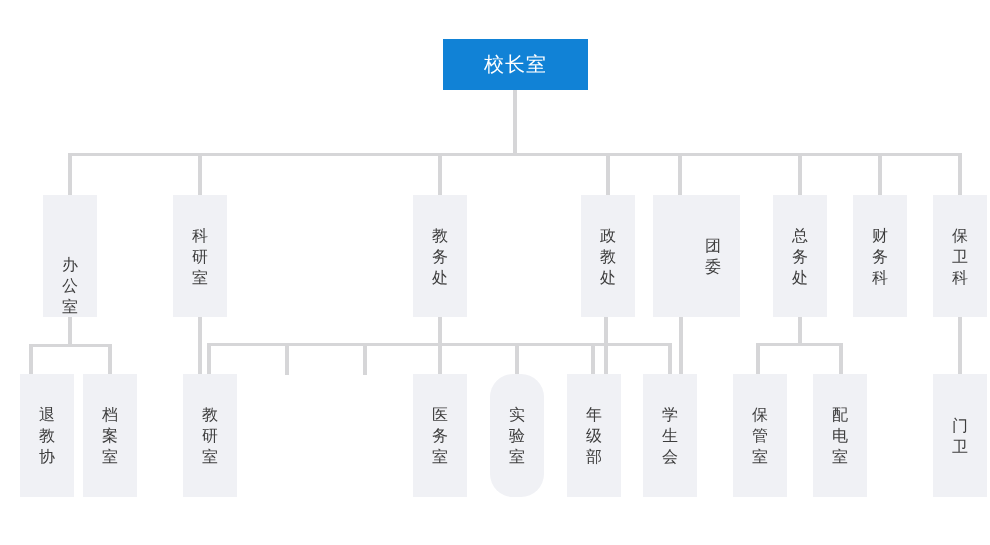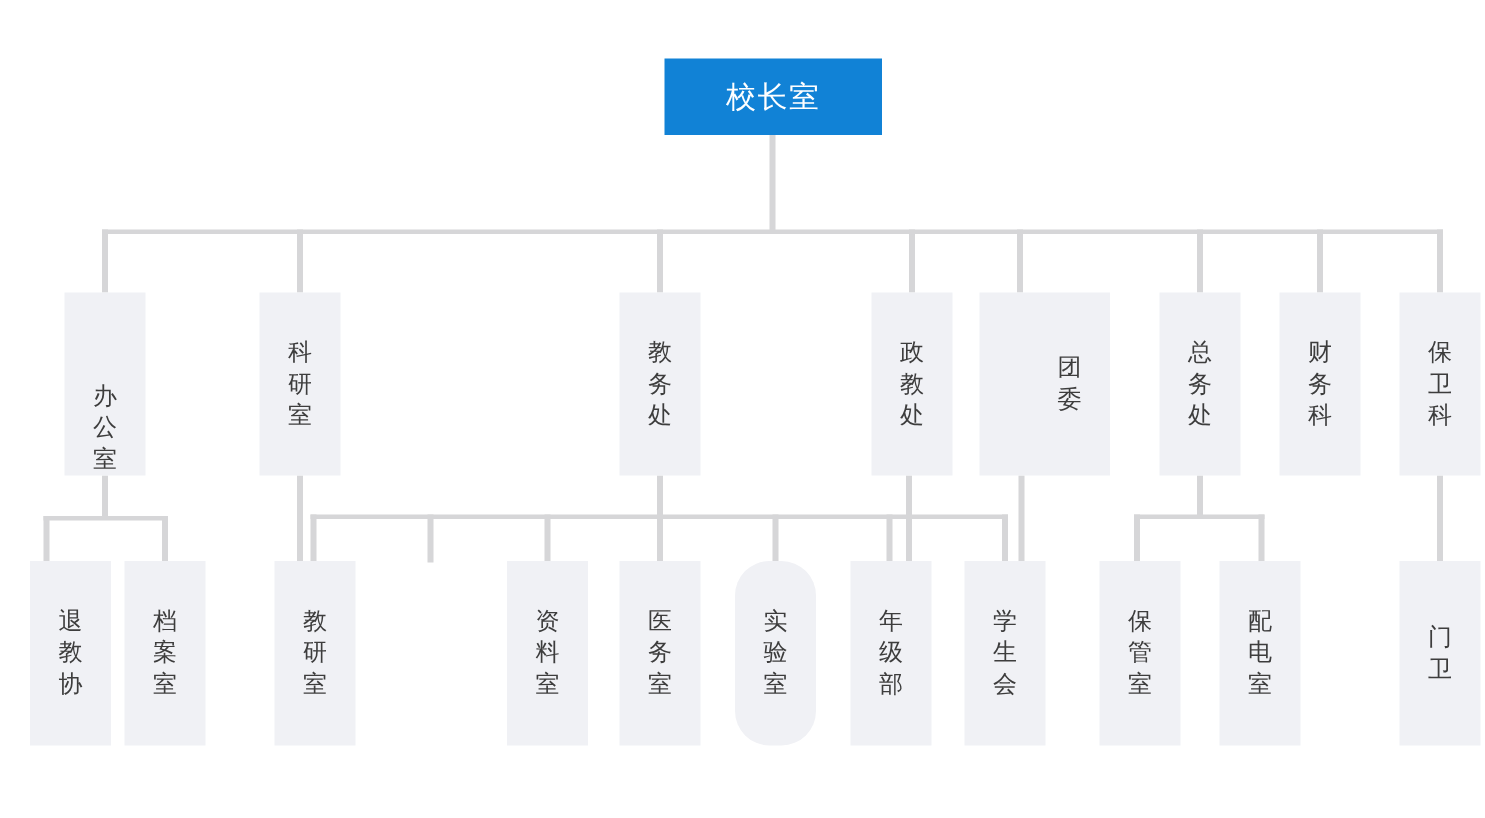--- a/index.html
+++ b/index.html
@@ -88,23 +88,20 @@
 
   <div class="node l3" style="left:4px;margin-left:16px;">
       <span class="vtext">退教协</span>
     </div>
   <div class="node l3" style="left:83px;">
       <span class="vtext">档案室</span>
     </div>
   <div class="node l3" style="left:183px;">
       <span class="vtext">教研室</span>
     </div>
-  <div class="node l3" style="left:338px;">
-      <span class="vtext">资料室</span>
-    </div>
   <div class="node l3" style="left:413px;">
       <span class="vtext">医务室</span>
     </div>
   <div class="node l3" style="left:490px;border-radius:23px;">
       <span class="vtext">实验室</span>
     </div>
   <div class="node l3" style="left:567px;">
       <span class="vtext">年级部</span>
     </div>
   <div class="node l3" style="left:643px;">

